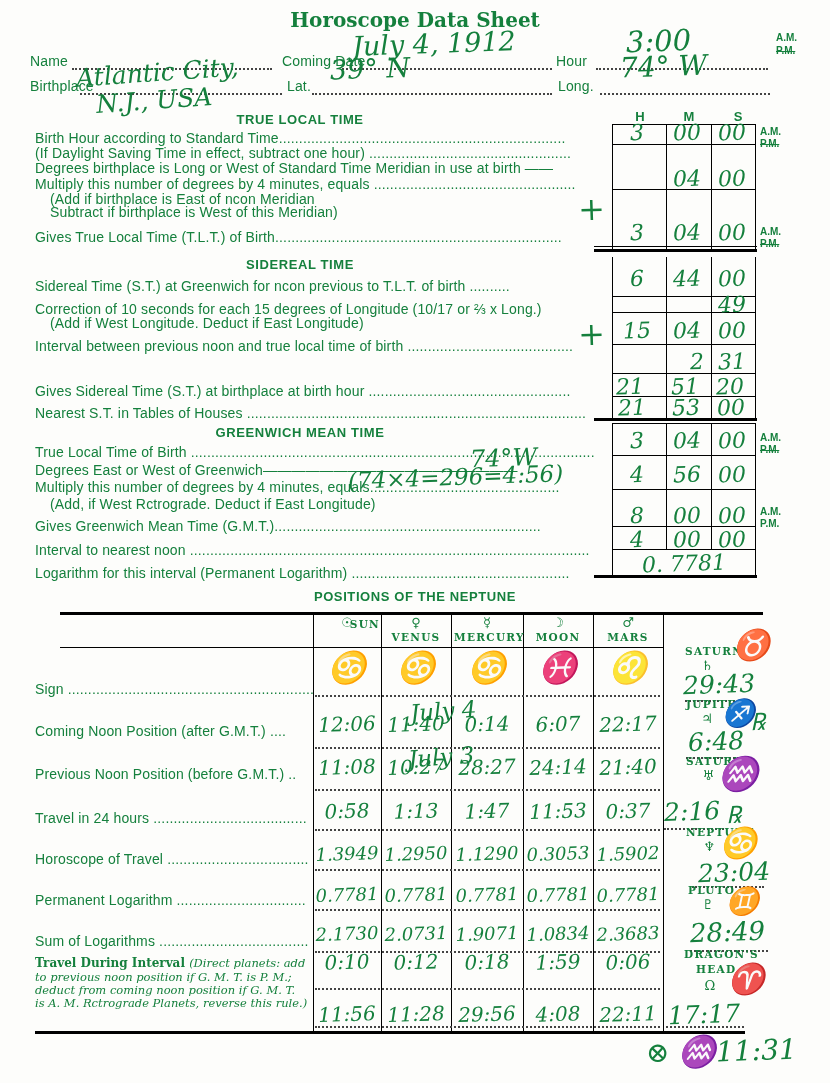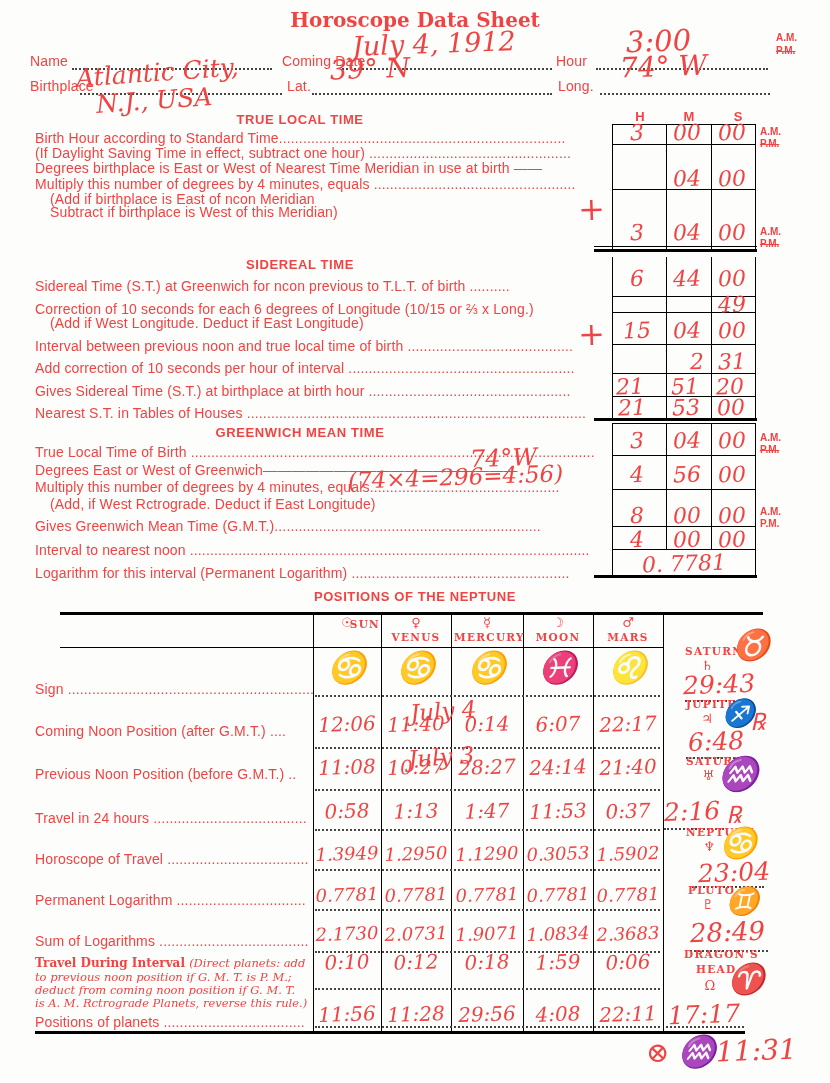--- a/index.html
+++ b/index.html
@@ -1,17 +1,17 @@
 <!DOCTYPE html>
 <html><head>
 <meta charset="utf-8">
 <style>
   html,body{margin:0;padding:0;background:#e8e8e8;}
   .page{position:relative;width:830px;height:1083px;background:#fdfdfb;margin:0 auto;
-        font-family:"Liberation Sans",sans-serif;color:#ef4444;overflow:hidden;}
+        font-family:"Liberation Sans",sans-serif;color:#15803d;overflow:hidden;}
   .a{position:absolute;}
   .title{font-family:"DejaVu Serif",serif;font-weight:bold;font-size:20px;}
   .lbl{font-size:14px;white-space:nowrap;overflow:hidden;letter-spacing:.15px;}
   .sec{font-weight:bold;font-size:13px;letter-spacing:.6px;text-align:center;}
   .hms{font-weight:bold;font-size:13px;}
   .ampm{font-weight:bold;font-size:10px;line-height:12px;}
   .struck{text-decoration:line-through;}
   .hw{font-family:"DejaVu Serif",serif;font-style:italic;white-space:nowrap;transform:rotate(-2deg);}
   .gv{width:44px;text-align:center;font-size:22px;}
   .pv{width:68px;text-align:center;font-size:20px;}
@@ -55,24 +55,25 @@
   <div class="a dot" style="left:600px;top:93px;width:170px"></div>
   <div class="a hw" style="left:620px;top:50px;font-size:28px">74° W</div>
 
   <div class="a hms" style="left:630px;top:109px;width:20px;text-align:center">H</div>
   <div class="a hms" style="left:679px;top:109px;width:20px;text-align:center">M</div>
   <div class="a hms" style="left:728px;top:109px;width:20px;text-align:center">S</div>
 
   <div class="a sec" style="left:0px;top:112px;width:600px">TRUE LOCAL TIME</div>
   <div class="a lbl" style="left:35px;top:130px;width:575px">Birth Hour according to Standard Time.......................................................................</div>
   <div class="a lbl" style="left:35px;top:145px;width:575px">(If Daylight Saving Time in effect, subtract one hour) ..................................................</div>
-  <div class="a lbl" style="left:35px;top:160px;width:575px">Degrees birthplace is East or West of Nearest Time Meridian in use at birth ——</div>
+  <div class="a lbl" style="left:35px;top:160px;width:575px">Degrees birthplace is Long or West of Standard Time Meridian in use at birth ——</div>
   <div class="a lbl" style="left:35px;top:176px;width:575px">Multiply this number of degrees by 4 minutes, equals ..................................................</div>
   <div class="a lbl" style="left:50px;top:191px;width:560px">(Add if birthplace is East of ncon Meridian</div>
   <div class="a lbl" style="left:50px;top:204px;width:560px">Subtract if birthplace is West of this Meridian)</div>
+  <div class="a lbl" style="left:35px;top:229px;width:575px">Gives True Local Time (T.L.T.) of Birth.......................................................................</div>
   <div class="a hw" style="left:578px;top:190px;font-size:32px">+</div>
 
   <div class="a vl" style="left:612px;top:124px;height:125px"></div>
   <div class="a vl" style="left:666px;top:124px;height:125px"></div>
   <div class="a vl" style="left:711px;top:124px;height:125px"></div>
   <div class="a vl" style="left:755px;top:124px;height:125px"></div>
   <div class="a hl" style="left:612px;top:124px;width:143px"></div>
   <div class="a hl" style="left:612px;top:144px;width:143px"></div>
   <div class="a hl" style="left:612px;top:189px;width:143px"></div>
   <div class="a hl" style="left:594px;top:246px;width:163px"></div>
@@ -85,24 +86,23 @@
   <div class="a hw gv" style="left:665px;top:166px">04</div>
   <div class="a hw gv" style="left:710px;top:166px">00</div>
   <div class="a hw gv" style="left:615px;top:220px">3</div>
   <div class="a hw gv" style="left:665px;top:220px">04</div>
   <div class="a hw gv" style="left:710px;top:220px">00</div>
   <div class="a ampm" style="left:760px;top:226px">A.M.</div>
   <div class="a ampm struck" style="left:760px;top:238px">P.M.</div>
 
   <div class="a sec" style="left:0px;top:257px;width:600px">SIDEREAL TIME</div>
   <div class="a lbl" style="left:35px;top:278px;width:575px">Sidereal Time (S.T.) at Greenwich for ncon previous to T.L.T. of birth ..........</div>
-  <div class="a lbl" style="left:35px;top:301px;width:575px">Correction of 10 seconds for each 6 degrees of Longitude (10/15 or ⅔ x Long.)</div>
+  <div class="a lbl" style="left:35px;top:301px;width:575px">Correction of 10 seconds for each 15 degrees of Longitude (10/17 or ⅔ x Long.)</div>
   <div class="a lbl" style="left:50px;top:315px;width:560px">(Add if West Longitude. Deduct if East Longitude)</div>
   <div class="a lbl" style="left:35px;top:338px;width:575px">Interval between previous noon and true local time of birth .........................................</div>
-  <div class="a lbl" style="left:35px;top:360px;width:575px">Add correction of 10 seconds per hour of interval ........................................................</div>
   <div class="a lbl" style="left:35px;top:383px;width:575px">Gives Sidereal Time (S.T.) at birthplace at birth hour ..................................................</div>
   <div class="a lbl" style="left:35px;top:405px;width:575px">Nearest S.T. in Tables of Houses ....................................................................................</div>
   <div class="a hw" style="left:578px;top:315px;font-size:32px">+</div>
 
   <div class="a vl" style="left:612px;top:257px;height:161px"></div>
   <div class="a vl" style="left:666px;top:257px;height:161px"></div>
   <div class="a vl" style="left:711px;top:257px;height:161px"></div>
   <div class="a vl" style="left:755px;top:257px;height:161px"></div>
   <div class="a hl" style="left:612px;top:296px;width:143px"></div>
   <div class="a hl" style="left:612px;top:312px;width:143px"></div>
@@ -285,21 +285,20 @@
   <div class="a it" style="left:35px;top:970px">to previous noon position if G. M. T. is P. M.;</div>
   <div class="a it" style="left:35px;top:983px">deduct from coming noon position if G. M. T.</div>
   <div class="a it" style="left:35px;top:996px">is A. M. Rctrograde Planets, reverse this rule.)</div>
   <div class="a hw pv" style="left:313px;top:950px">0:10</div>
   <div class="a hw pv" style="left:382px;top:950px">0:12</div>
   <div class="a hw pv" style="left:453px;top:950px">0:18</div>
   <div class="a hw pv" style="left:524px;top:950px">1:59</div>
   <div class="a hw pv" style="left:594px;top:950px">0:06</div>
   <div class="a dot" style="left:315px;top:988px;width:345px"></div>
 
-  <div class="a lbl" style="left:35px;top:1014px;width:278px">Positions of planets ...................................</div>
   <div class="a hw pv" style="left:313px;top:1002px">11:56</div>
   <div class="a hw pv" style="left:382px;top:1002px">11:28</div>
   <div class="a hw pv" style="left:453px;top:1002px">29:56</div>
   <div class="a hw pv" style="left:524px;top:1002px">4:08</div>
   <div class="a hw pv" style="left:594px;top:1002px">22:11</div>
   <div class="a hw" style="left:668px;top:1000px;font-size:25px">17:17</div>
   <div class="a dot" style="left:315px;top:1026px;width:345px"></div>
   <div class="a dot" style="left:666px;top:1026px;width:78px"></div>
 
   <div class="a thk" style="left:35px;top:1031px;width:710px"></div>

